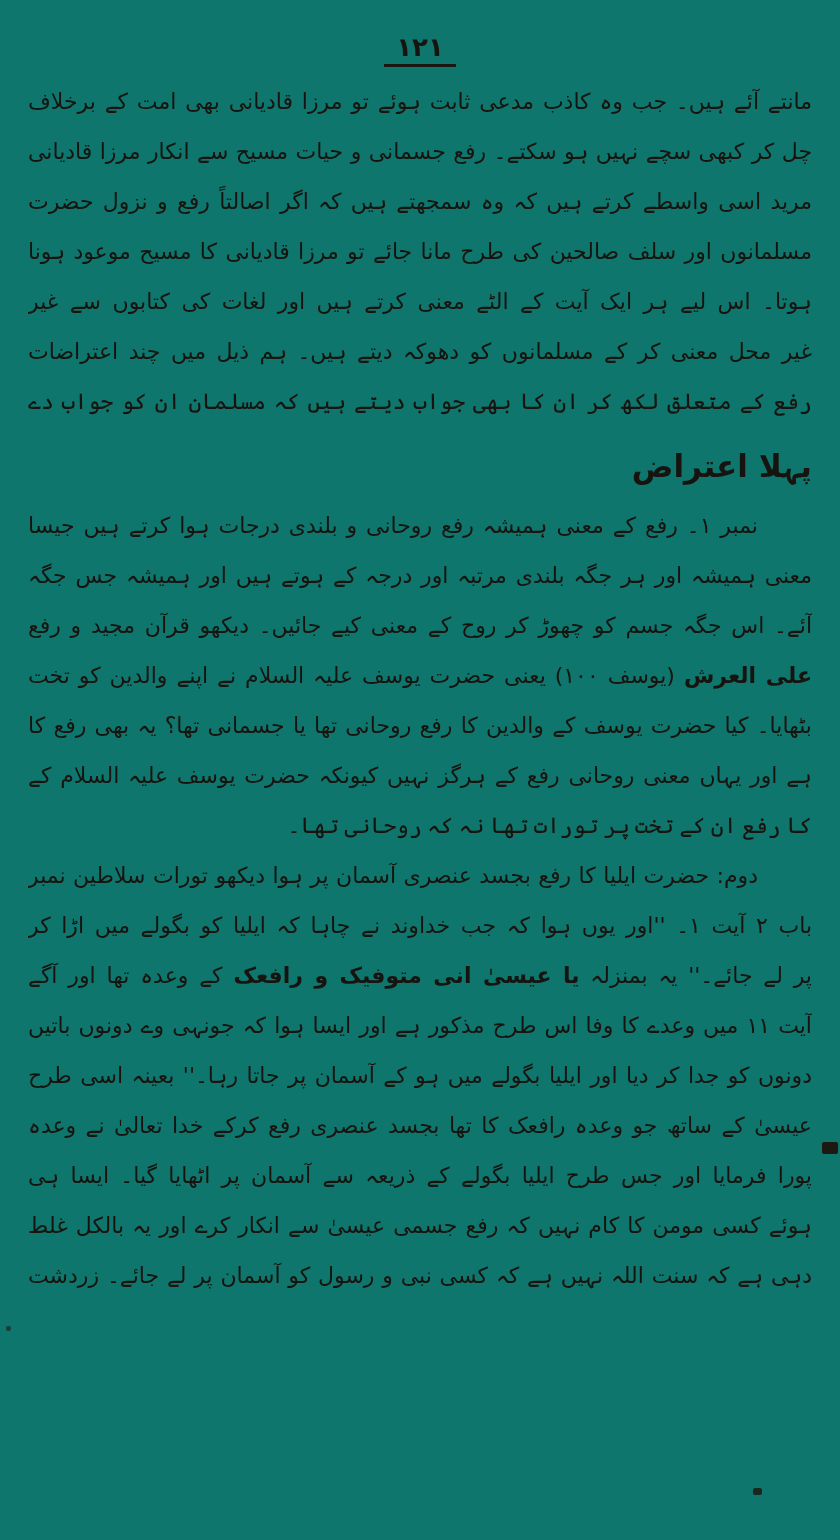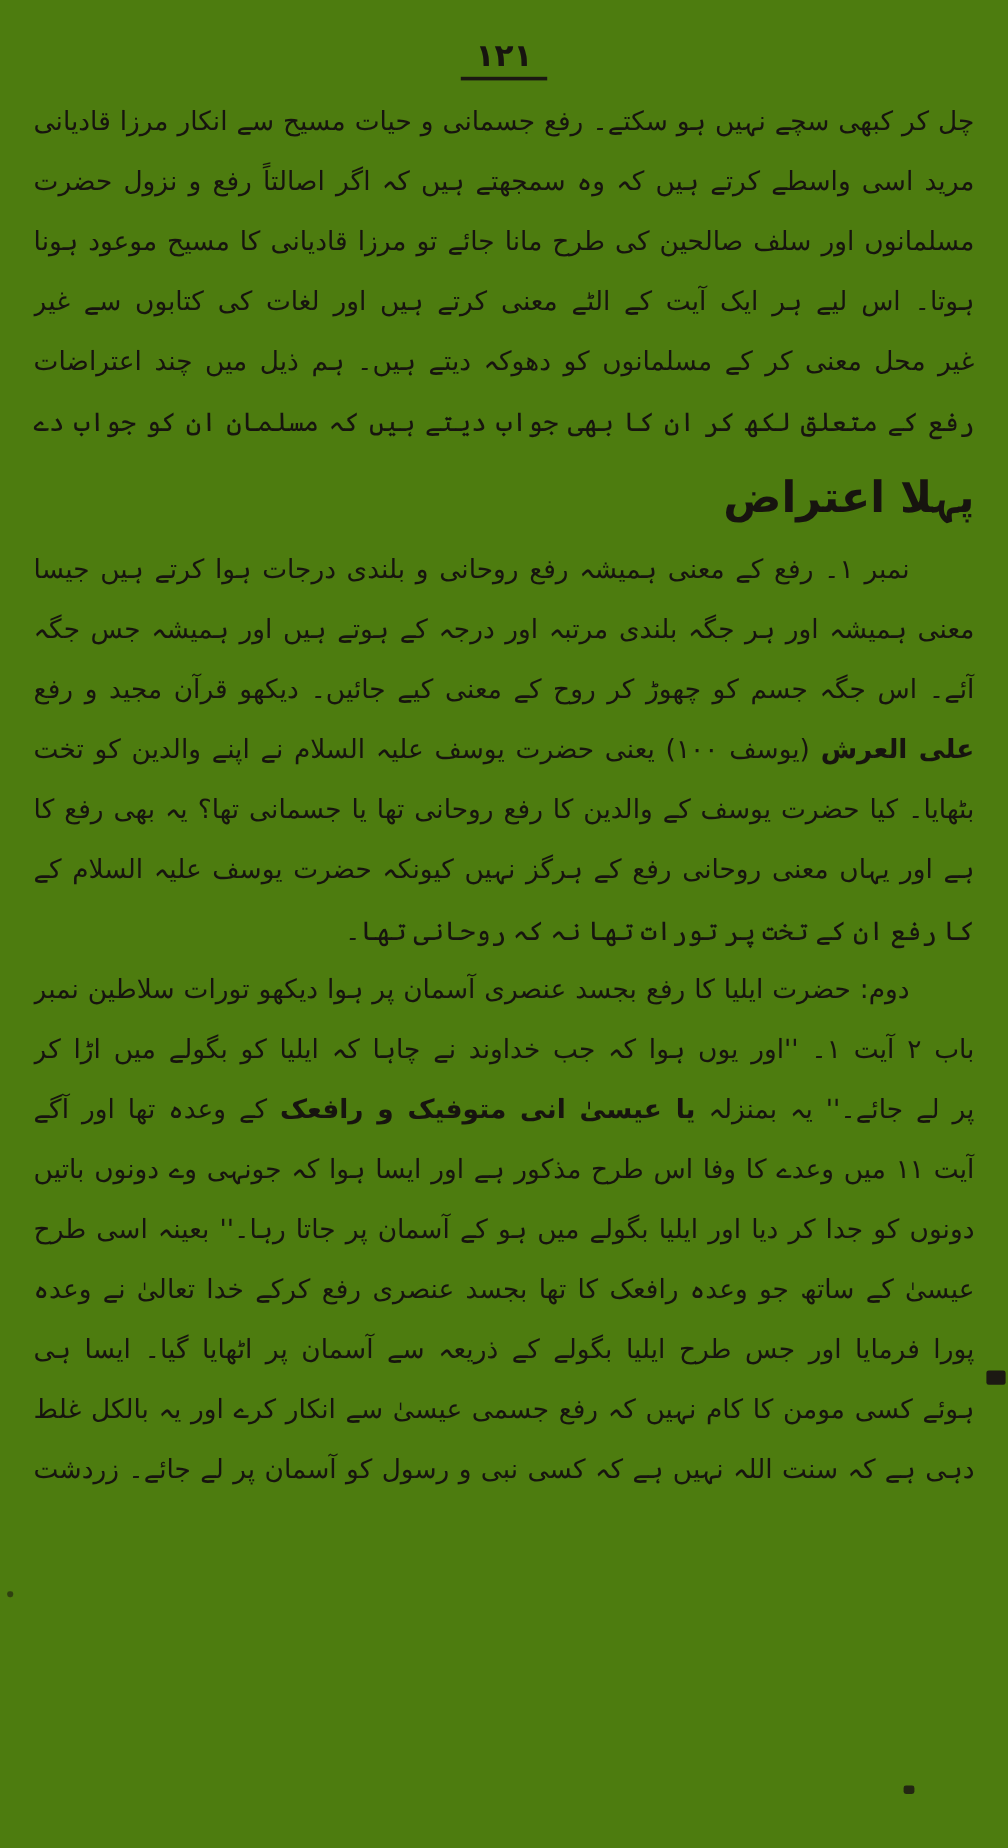--- a/index.html
+++ b/index.html
@@ -8,21 +8,21 @@
       height: 1540px;
       background: #f3f1ea;
       font-family: "DejaVu Sans", sans-serif;
       color: #17140f;
       overflow: hidden;
       position: relative;
     }
     .page {
       position: absolute;
       inset: 0;
-      background: #4d7c0f;
+      background: #0f766e;
     }
     .page-number-wrap {
       text-align: center;
       padding-top: 32px;
     }
     .page-number {
       display: inline-block;
       font-size: 26px;
       font-weight: bold;
       border-bottom: 3px solid #1b1812;
@@ -40,21 +40,21 @@
       line-height: 50px;
       height: 50px;
       overflow: hidden;
       text-align: justify;
       text-align-last: justify;
     }
     .line.last { text-align-last: right; font-family: Liberation Serif, serif; }
     .line.indent { padding-right: 54px; }
     .bold { font-weight: bold; }
     .heading {
-      font-size: 36px;
+      font-size: 31px;
       font-weight: bold;
       text-align: right;
       margin: 12px 0 8px 0;
       line-height: 54px;
       height: 54px;
     }
     .artifact {
       position: absolute;
       background: #1c1913;
       border-radius: 2px;
@@ -68,20 +68,21 @@
 
 <main class="page">
 
   <div class="page-number-wrap">
     <span class="page-number">۱۲۱</span>
   </div>
 
   <section class="body-text" lang="ur">
 
     <div class="para">
+      <p class="line">مانتے آئے ہیں۔ جب وہ کاذب مدعی ثابت ہوئے تو مرزا قادیانی بھی امت کے برخلاف</p>
       <p class="line">چل کر کبھی سچے نہیں ہو سکتے۔ رفع جسمانی و حیات مسیح سے انکار مرزا قادیانی اور ان کے</p>
       <p class="line">مرید اسی واسطے کرتے ہیں کہ وہ سمجھتے ہیں کہ اگر اصالتاً رفع و نزول حضرت عیسیٰ دوسرے</p>
       <p class="line">مسلمانوں اور سلف صالحین کی طرح مانا جائے تو مرزا قادیانی کا مسیح موعود ہونا ثابت نہیں</p>
       <p class="line">ہوتا۔ اس لیے ہر ایک آیت کے الٹے معنی کرتے ہیں اور لغات کی کتابوں سے غیر مشہور اور</p>
       <p class="line">غیر محل معنی کر کے مسلمانوں کو دھوکہ دیتے ہیں۔ ہم ذیل میں چند اعتراضات مرزائیوں کے</p>
       <p class="line last">رفع کے متعلق لکھ کر ان کا بھی جواب دیتے ہیں کہ مسلمان ان کو جواب دے سکیں۔</p>
     </div>
 
     <h2 class="heading">پہلا اعتراض</h2>
 

